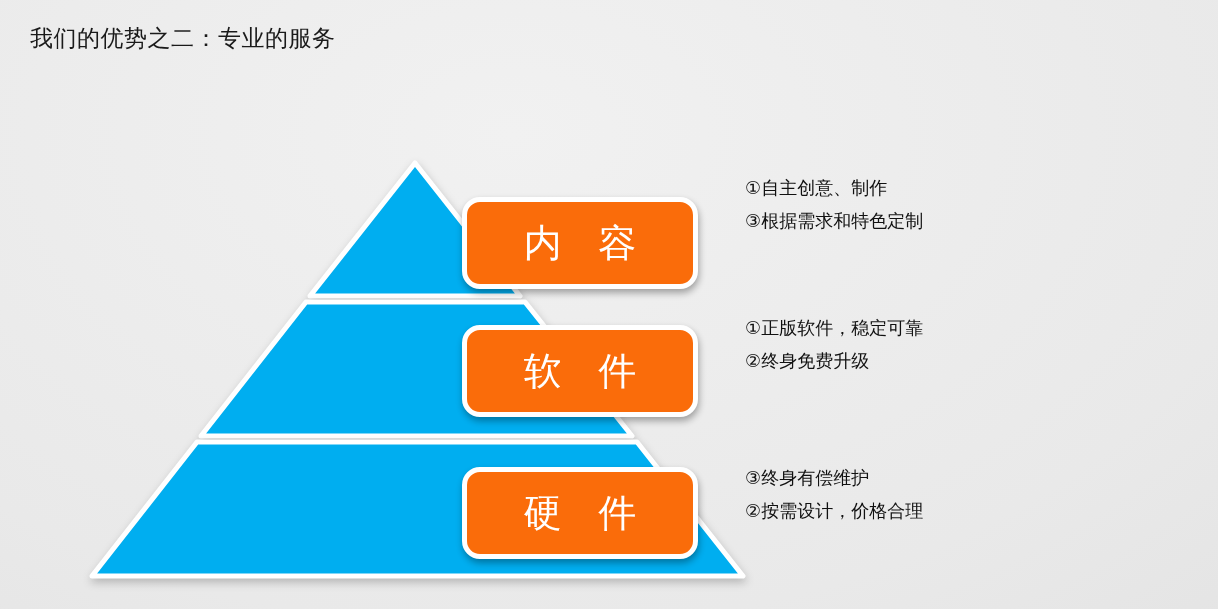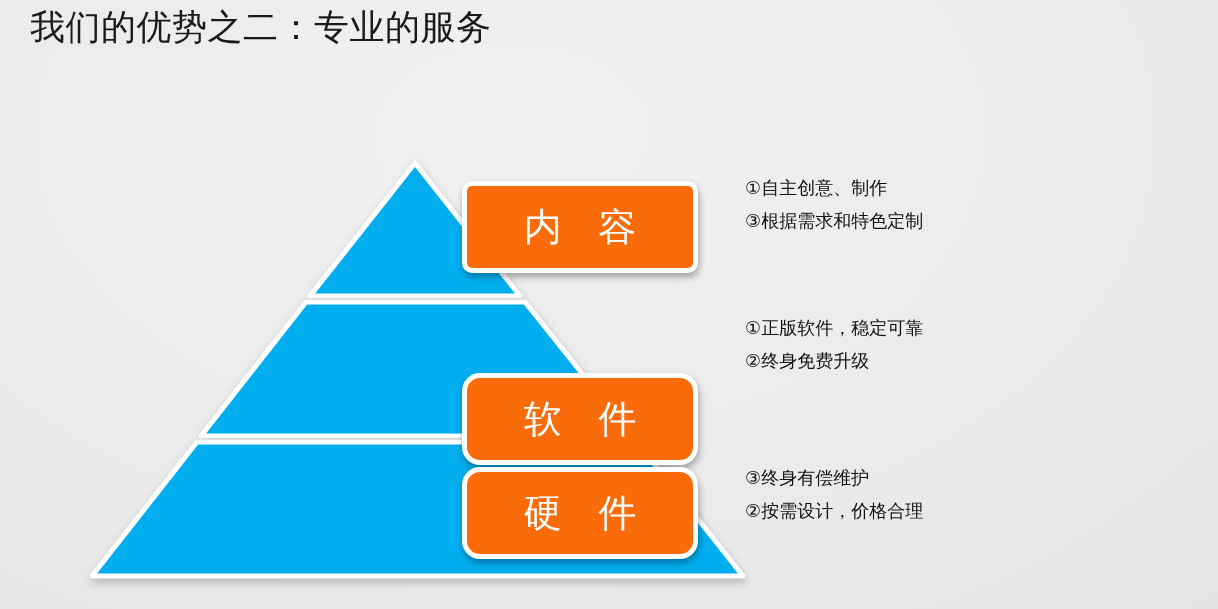--- a/index.html
+++ b/index.html
@@ -10,22 +10,22 @@
     overflow: hidden;
     font-family: "Liberation Sans", "DejaVu Sans", sans-serif;
   }
   body {
     position: relative;
     background: radial-gradient(ellipse 1400px 900px at 42% 22%, #f1f1f1 0%, #e9e9e9 55%, #d7d7d7 130%);
   }
   .slide-title {
     position: absolute;
     left: 30px;
-    top: 6px;
-    font-size: 35px;
+    top: 17px;
+    font-size: 23px;
     line-height: 42px;
     color: var(--title-text, #1a1a1a);
     letter-spacing: 0.5px;
     white-space: nowrap;
   }
   svg.pyramid {
     position: absolute;
     left: 0; top: 0;
     width: 1218px;
     height: 609px;
@@ -47,22 +47,22 @@
     border-radius: 18px;
     box-shadow: 1px 4px 7px rgba(0,0,0,0.33);
     display: flex;
     align-items: center;
     justify-content: center;
     color: var(--label-text, #ffffff);
     font-size: 38px;
     word-spacing: 26px;
     white-space: nowrap;
   }
-  .tier-label.t1 { top: 181px; border-radius: 10px; }
-  .tier-label.t2 { top: 325px; margin-top: 48px; }
+  .tier-label.t1 { top: 197px; }
+  .tier-label.t2 { top: 325px; }
   .tier-label.t3 { top: 467px; }
   .tier-points {
     position: absolute;
     left: 745px;
     width: 465px;
     color: var(--body-text, #111111);
     font-size: 18px;
     line-height: 33px;
     white-space: nowrap;
   }

